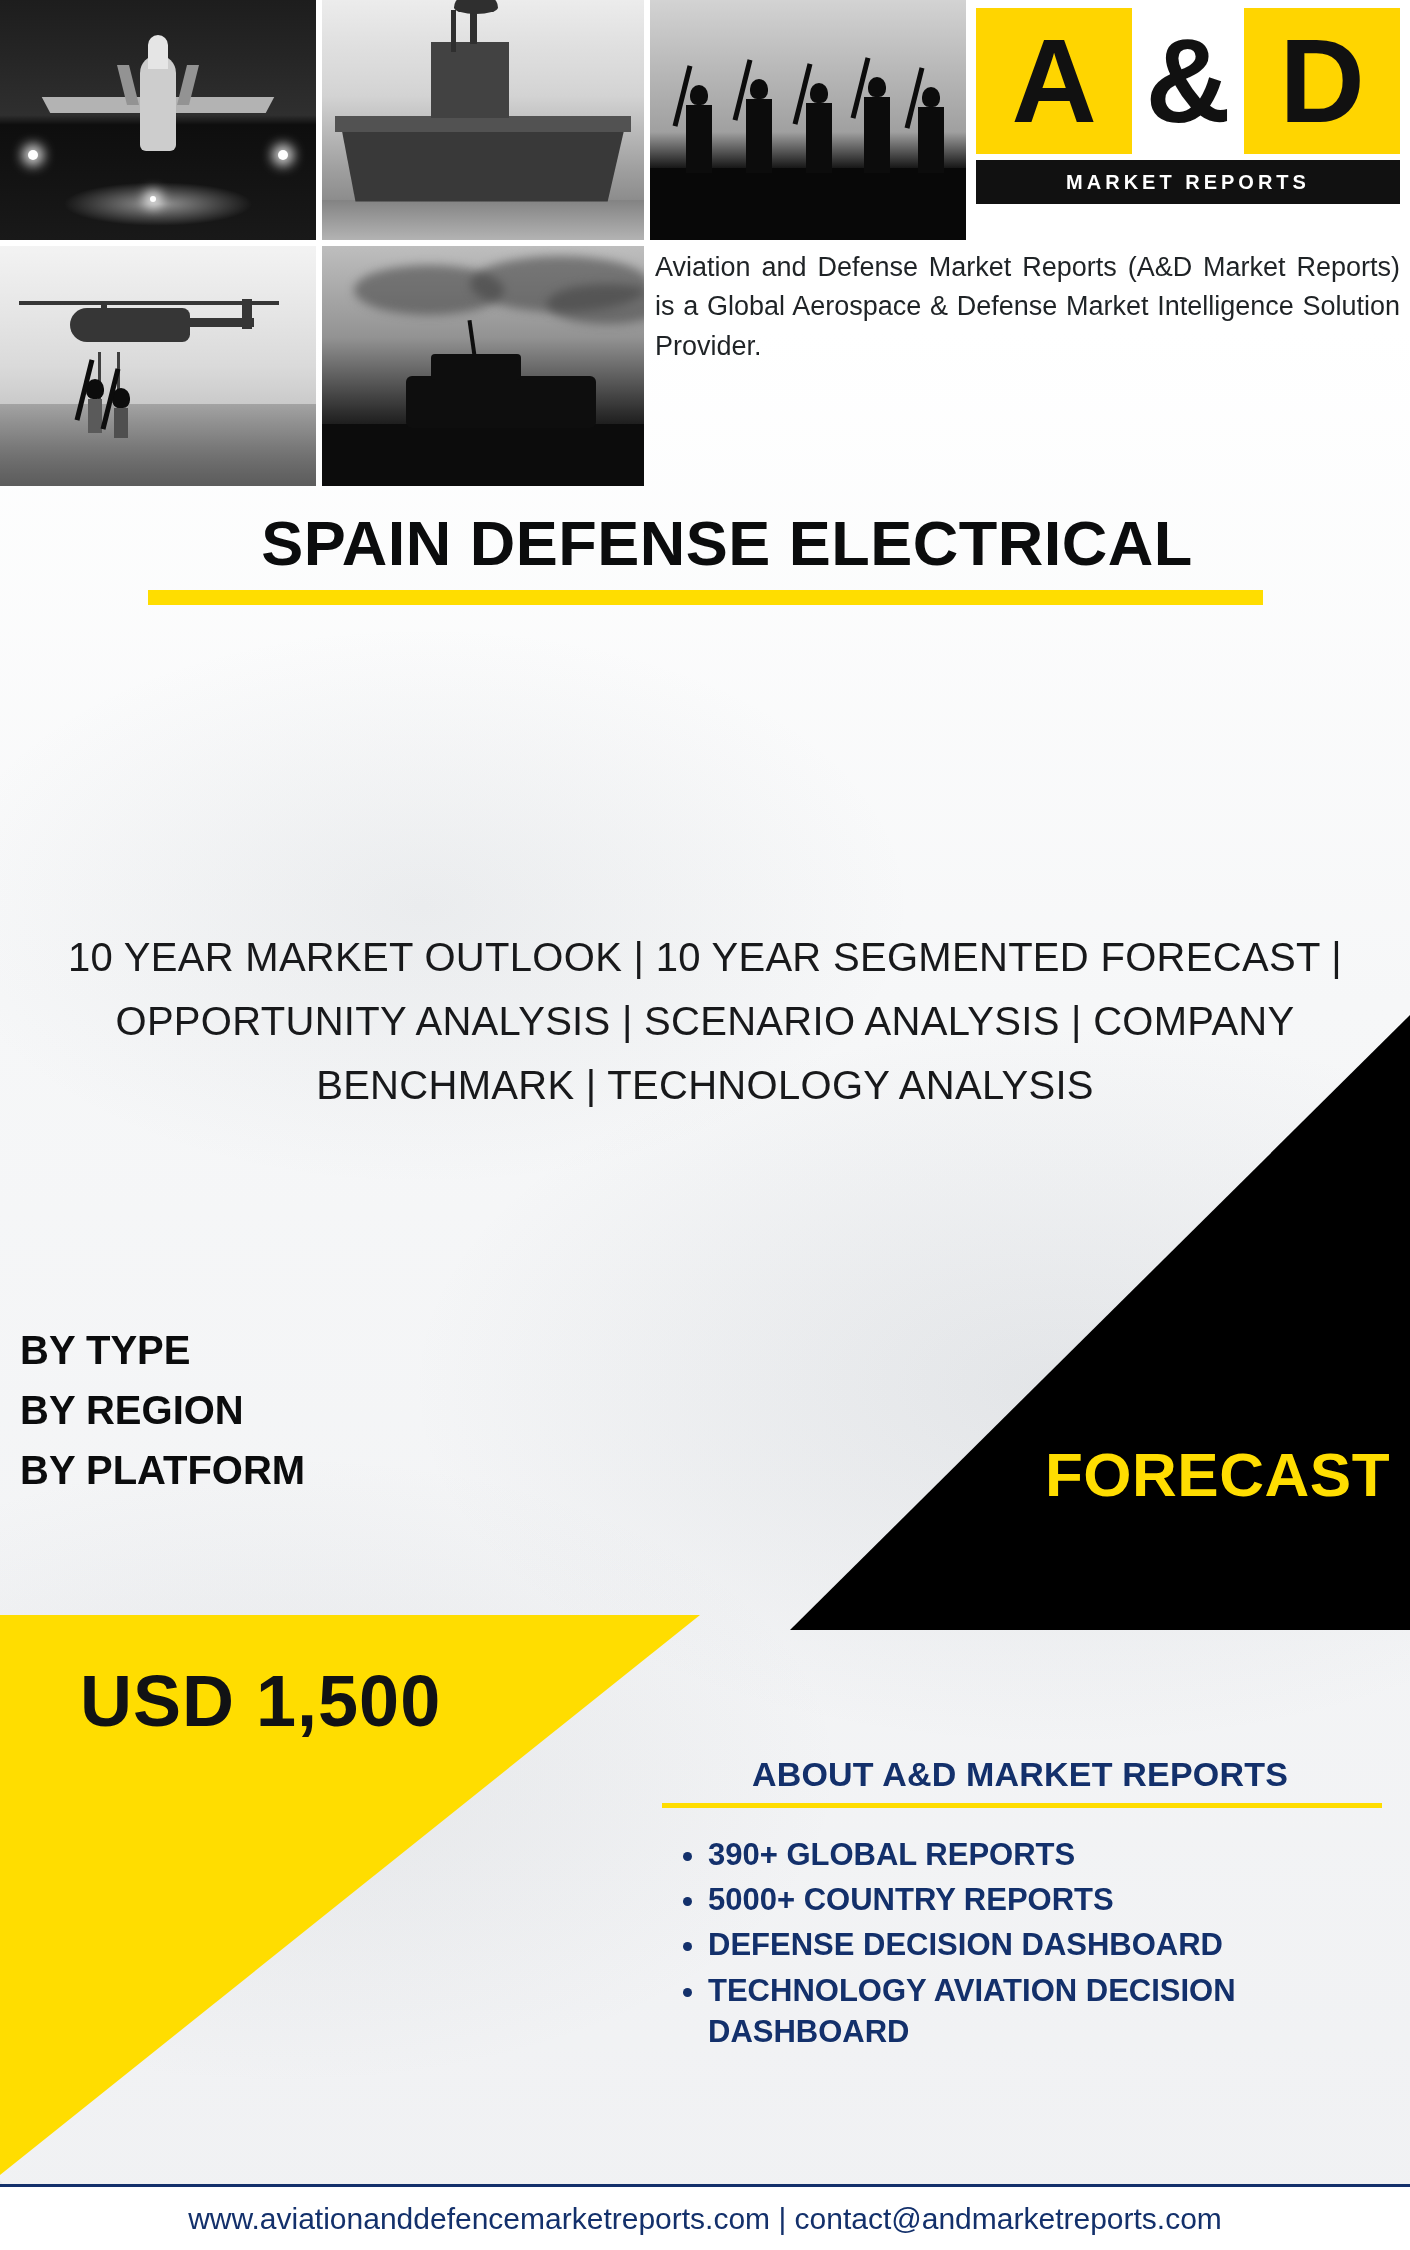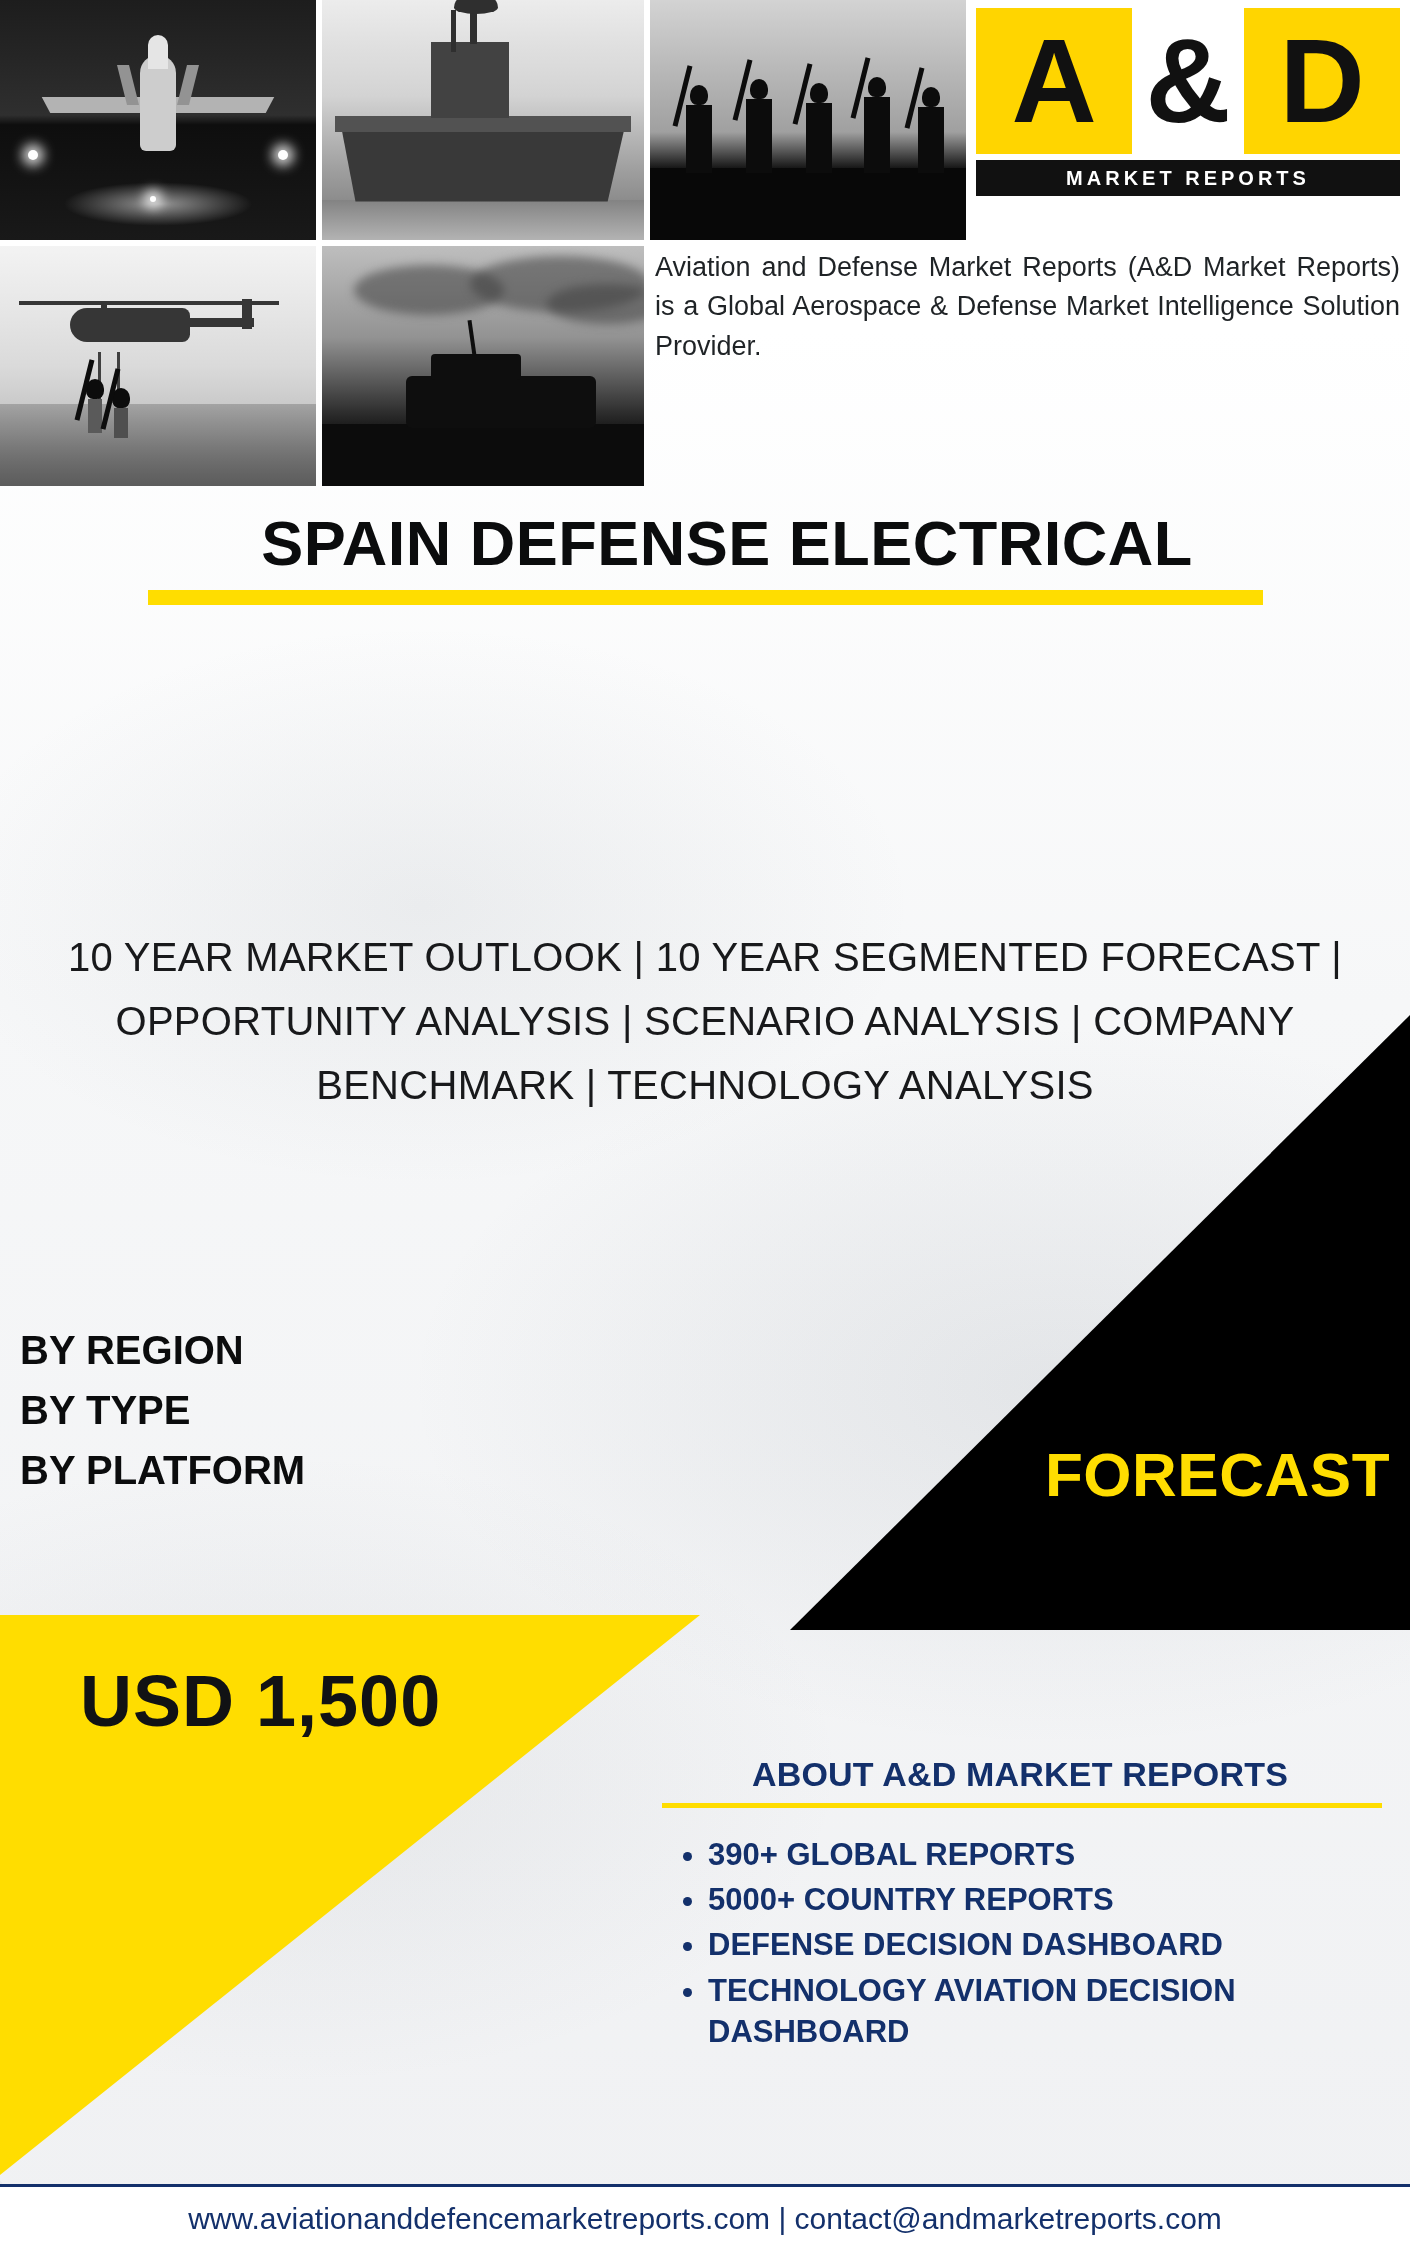--- a/index.html
+++ b/index.html
@@ -108,21 +108,21 @@
     z-index: 3;
   }
   .logo-row { position:absolute; left:8px; top:8px; width:424px; height:146px; display:flex; }
   .logo-a, .logo-d { flex:1; background:#ffd500; display:flex; align-items:center; justify-content:center; }
   .logo-amp { width:112px; background:#ffffff; display:flex; align-items:center; justify-content:center; }
   .logo-a span, .logo-d span, .logo-amp span {
     font-family: "Liberation Sans", sans-serif;
     font-weight: 700; font-size: 118px; color:#111111; line-height:1;
   }
   .logo-bar {
-    position:absolute; left:8px; top:160px; width:424px; height:36px;
+    position:absolute; left:8px; top:160px; width:424px; height:44px;
     background:#111111; color:#ffffff; display:flex; align-items:center; justify-content:center;
     letter-spacing: 4px; font-size: 20px; font-weight:700;
   }
 
   
   .intro {
     position: absolute;
     left: 655px; top: 248px;
     width: 745px;
     font-size: 27px;
@@ -327,22 +327,22 @@
 <div class="intro">Aviation and Defense Market Reports (A&amp;D Market Reports) is a Global Aerospace &amp; Defense Market Intelligence Solution Provider.</div>
 
 <div class="title-wrap">
   <div class="title-line1">SPAIN DEFENSE ELECTRICAL</div>
   <div class="title-underline"></div>
 </div>
 
 <div class="subtitle">10 YEAR MARKET OUTLOOK | 10 YEAR SEGMENTED FORECAST | OPPORTUNITY ANALYSIS | SCENARIO ANALYSIS | COMPANY BENCHMARK | TECHNOLOGY ANALYSIS</div>
 
 <div class="bylines">
+  <div>BY TYPE</div>
   <div>BY REGION</div>
-  <div>BY TYPE</div>
   <div>BY PLATFORM</div>
 </div>
 
 <div class="forecast-box">
   <div>FORECAST</div>
 </div>
 
 <div class="price">USD 1,500</div>
 
 <div class="about">

